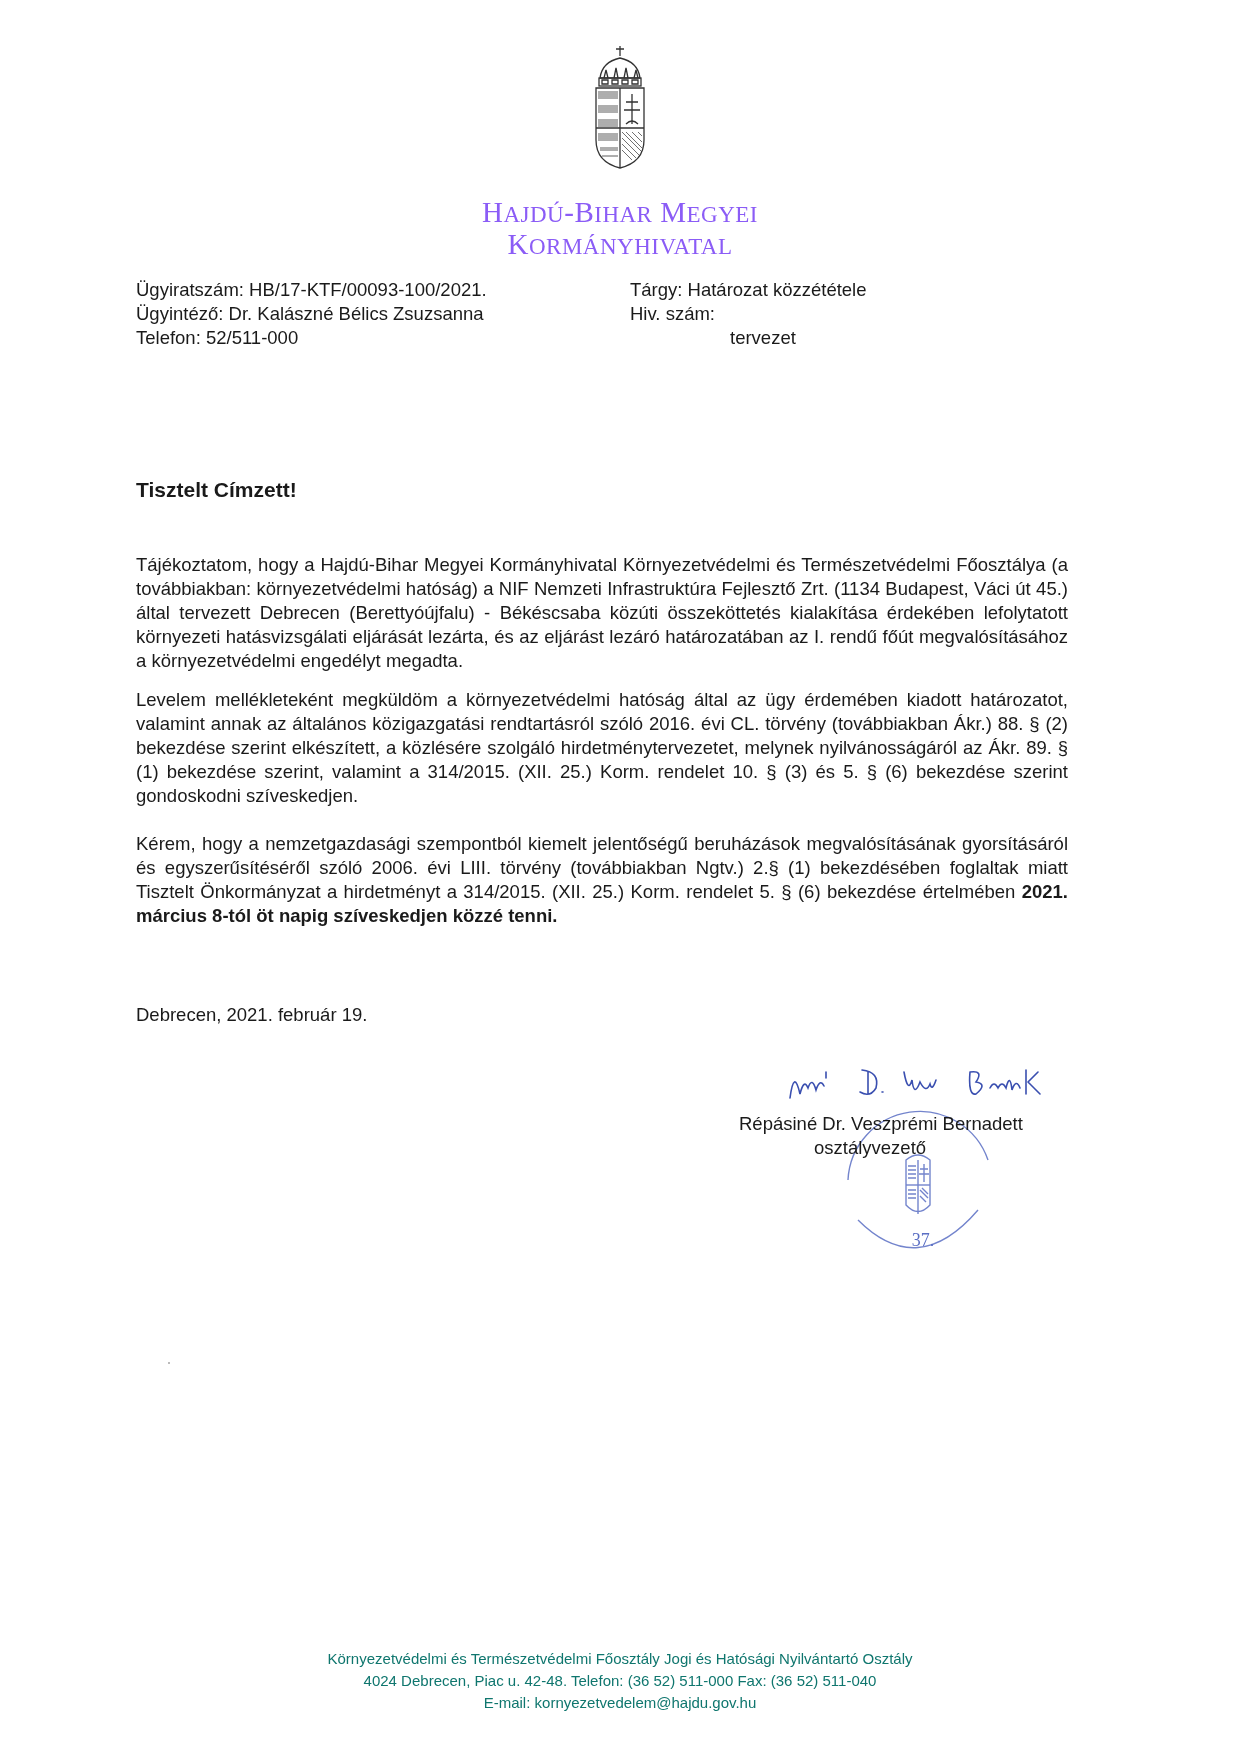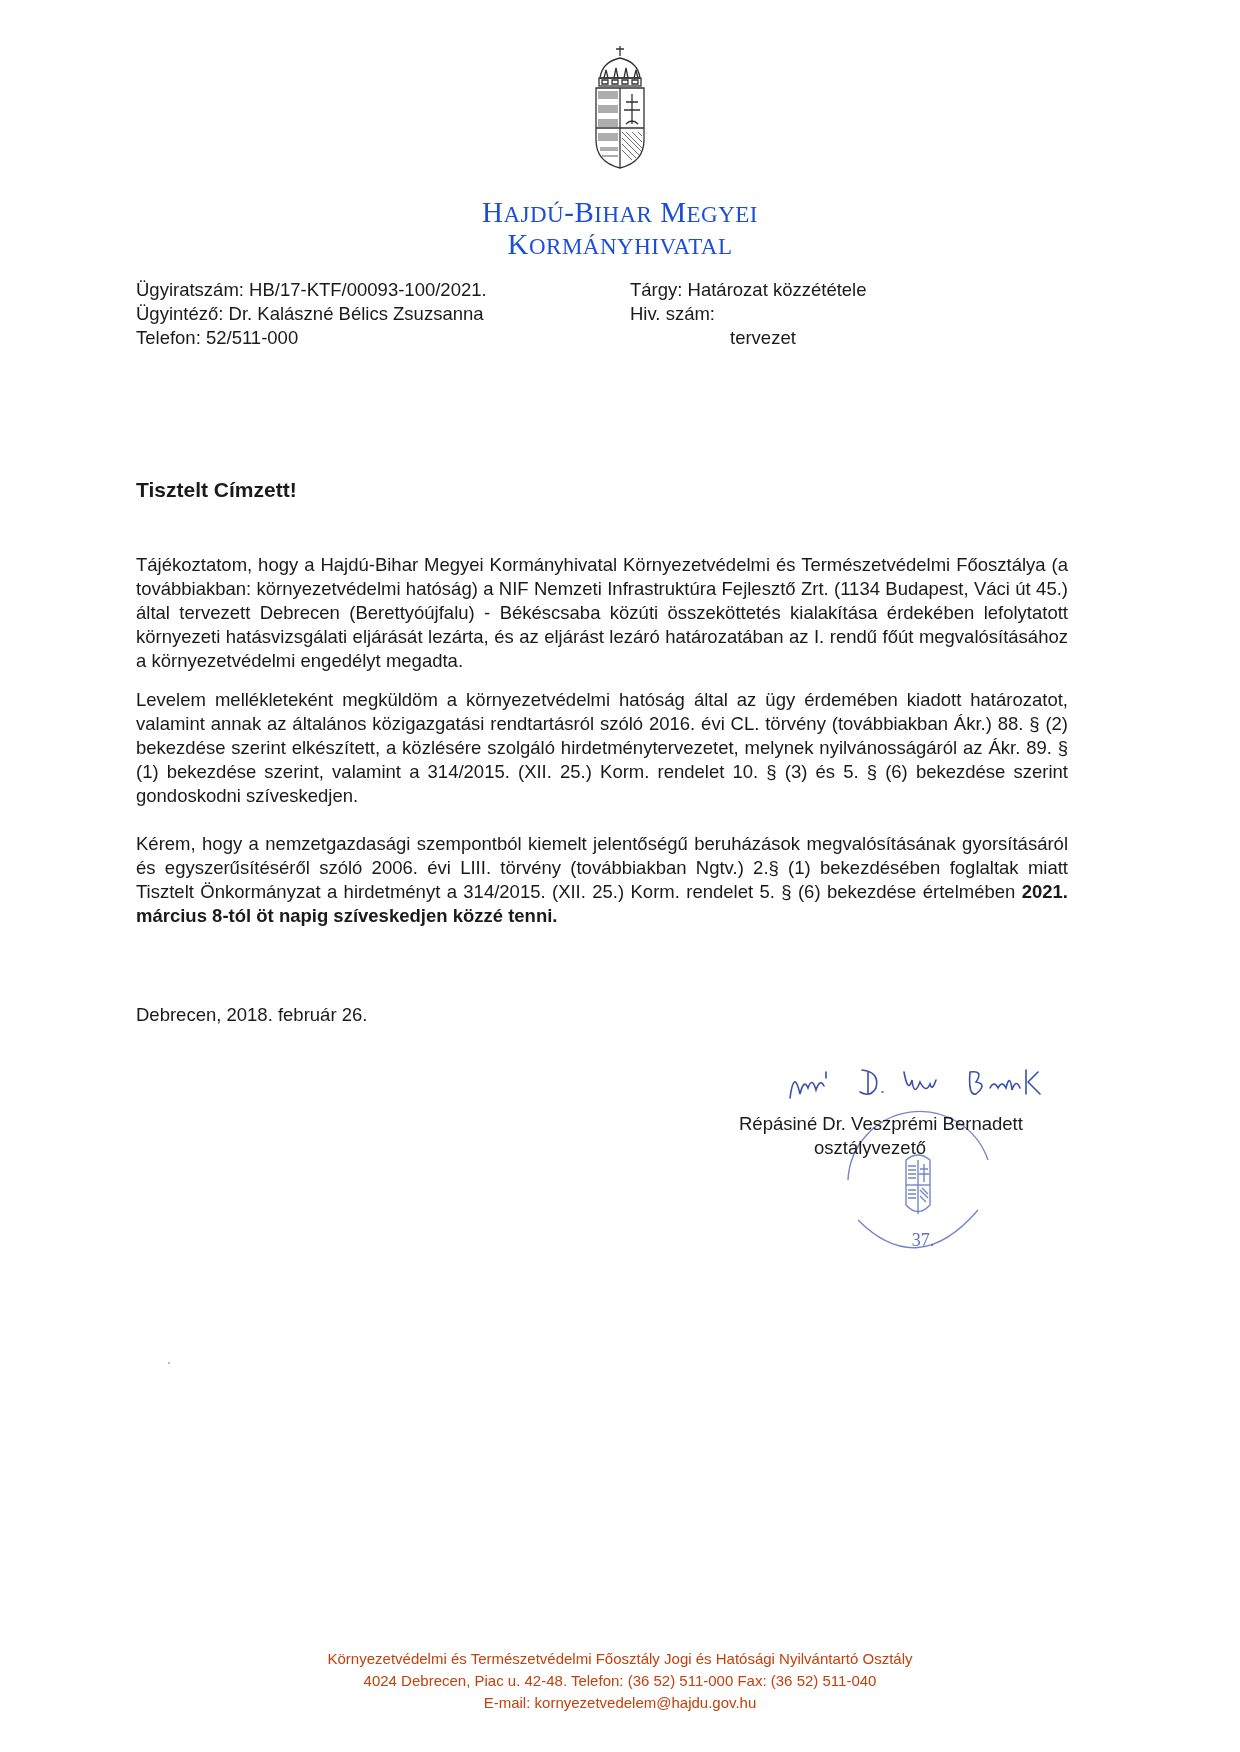--- a/index.html
+++ b/index.html
@@ -1,40 +1,40 @@
 <!DOCTYPE html>
 <html><head>
 <meta charset="utf-8">
 <style>
   html, body { margin:0; padding:0; background:#ffffff; }
   body { width:1240px; height:1752px; position:relative; overflow:hidden;
          font-family:"Liberation Sans", sans-serif; color:#1a1a1a; }
   .crest { position:absolute; left:588px; top:44px; width:64px; height:128px; }
   .org { position:absolute; left:0; width:1240px; text-align:center;
-         font-family:"Liberation Serif", serif; color:#1d4ed8; letter-spacing:0.5px; }
+         font-family:"Liberation Serif", serif; color:#8b5cf6; letter-spacing:0.5px; }
   .org1 { top:196px; font-size:29px; }
   .org2 { top:228px; font-size:29px;text-align:center; }
   .org .sc { font-size:23px; }
   .meta-left { position:absolute; left:136px; top:278px; font-size:18.5px; line-height:24px; }
   .meta-right { position:absolute; left:630px; top:278px; font-size:18.5px; line-height:24px; }
   .meta-right .indent { padding-left:100px; }
   .greeting { position:absolute; left:136px; top:478px; font-size:21px; font-weight:bold; }
   .para { position:absolute; left:136px; width:932px; font-size:18.5px; line-height:24px;
           text-align:justify; }
   .p1 { top:521px;margin-top:32px; }
   .p2 { top:688px; }
   .p3 { top:832px; }
   .p3 b { font-weight:bold; }
   .place-date { position:absolute; left:136px; top:1004px; font-size:18.5px; }
   .signature-scribble { position:absolute; left:780px; top:1058px; width:280px; height:50px; }
   .stamp { position:absolute; left:818px; top:1090px; width:200px; height:180px; }
   .signer { position:absolute; left:739px; top:1112px; font-size:18.5px; line-height:24px; }
   .signer .title { padding-left:75px; }
   .footer { position:absolute; left:0; width:1240px; top:1648px; text-align:center;
-            font-size:15px; line-height:22px; color:#c2410c; }
+            font-size:15px; line-height:22px; color:#0f766e; }
   .speck { position:absolute; left:168px; top:1362px; width:2px; height:2px; background:#bbb; }
 </style>
 </head>
 <body>
 
 <svg class="crest" viewBox="0 0 64 128">
   <g fill="none" stroke="#333" stroke-width="1.3">
 
     <path d="M32 2 v10 M28 5 h8"></path>
 
@@ -80,21 +80,21 @@
   <div>Hiv. szám:</div>
   <div class="indent">tervezet</div>
 </div>
 
 <div class="greeting">Tisztelt Címzett!</div>
 
 <div class="para p1">Tájékoztatom, hogy a Hajdú-Bihar Megyei Kormányhivatal Környezetvédelmi és Természetvédelmi Főosztálya (a továbbiakban: környezetvédelmi hatóság) a NIF Nemzeti Infrastruktúra Fejlesztő Zrt. (1134 Budapest, Váci út 45.) által tervezett Debrecen (Berettyóújfalu) - Békéscsaba közúti összeköttetés kialakítása érdekében lefolytatott környezeti hatásvizsgálati eljárását lezárta, és az eljárást lezáró határozatában az I. rendű főút megvalósításához a környezetvédelmi engedélyt megadta.</div>
 <div class="para p2">Levelem mellékleteként megküldöm a környezetvédelmi hatóság által az ügy érdemében kiadott határozatot, valamint annak az általános közigazgatási rendtartásról szóló 2016. évi CL. törvény (továbbiakban Ákr.) 88. § (2) bekezdése szerint elkészített, a közlésére szolgáló hirdetménytervezetet, melynek nyilvánosságáról az Ákr. 89. § (1) bekezdése szerint, valamint a 314/2015. (XII. 25.) Korm. rendelet 10. § (3) és 5. § (6) bekezdése szerint gondoskodni szíveskedjen.</div>
 <div class="para p3"><span>Kérem, hogy a nemzetgazdasági szempontból kiemelt jelentőségű beruházások megvalósításának gyorsításáról és egyszerűsítéséről szóló 2006. évi LIII. törvény (továbbiakban Ngtv.) 2.§ (1) bekezdésében foglaltak miatt Tisztelt Önkormányzat a hirdetményt a 314/2015. (XII. 25.) Korm. rendelet 5. § (6) bekezdése értelmében </span><b>2021. március 8-tól öt napig szíveskedjen közzé tenni.</b></div>
 
-<div class="place-date">Debrecen, 2018. február 26.</div>
+<div class="place-date">Debrecen, 2021. február 19.</div>
 
 <svg class="stamp" viewBox="0 0 200 180">
   <g fill="none" stroke="#5b6fc4" stroke-width="1.4" opacity="0.85">
     <path d="M30 90 A72 72 0 0 1 170 70"></path>
     <path d="M40 130 Q100 190 160 120"></path>
     <path d="M88 70 Q100 60 112 70 V115 Q100 128 88 115 Z"></path>
     <line x1="100" y1="70" x2="100" y2="124"></line>
     <line x1="88" y1="95" x2="112" y2="95"></line>
     <path d="M90 76 h8 M90 80 h8 M90 84 h8 M90 88 h8 M90 100 h8 M90 104 h8 M90 108 h8"></path>
     <path d="M106 74 v18 M102 79 h8 M101 84 h10"></path>

